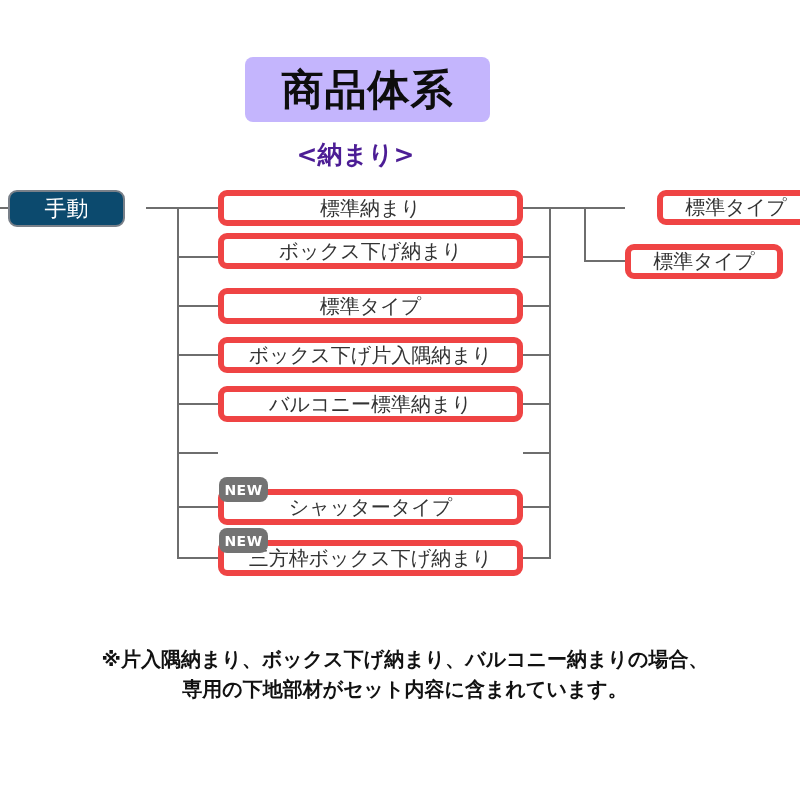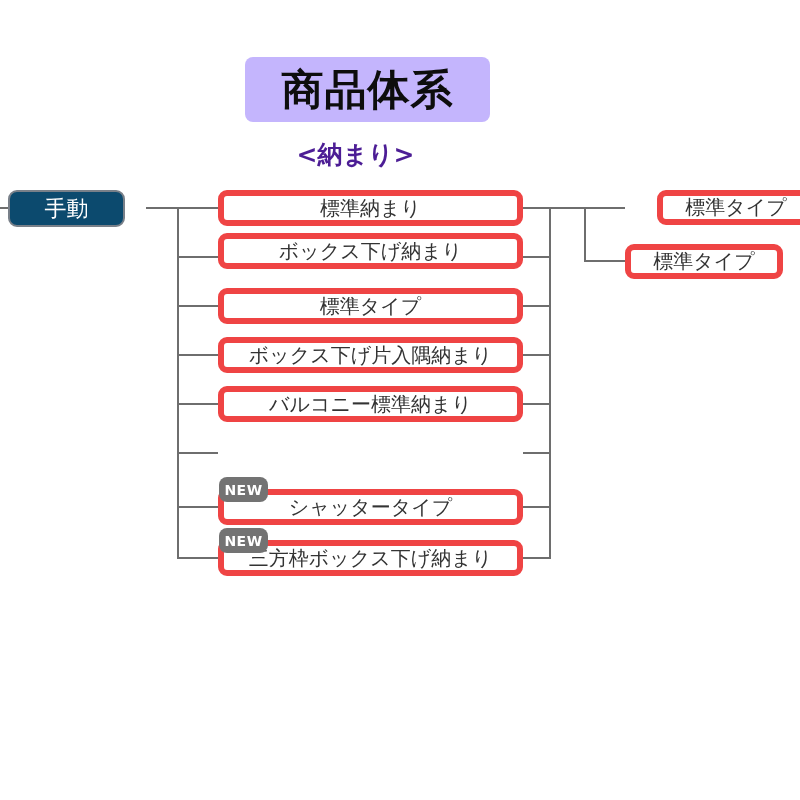--- a/index.html
+++ b/index.html
@@ -97,14 +97,18 @@
   <div class="node fit" style="top:337px;">ボックス下げ片入隅納まり</div>
   <div class="node fit" style="top:489px;">シャッタータイプ</div>
   <div class="node fit" style="top:540px;">三方枠ボックス下げ納まり</div>
 
   <div class="new-badge" style="top:477px;">NEW</div>
   <div class="new-badge" style="top:528px;">NEW</div>
 
   <div class="node shut" style="top:190px;margin-left:32px;">標準タイプ</div>
   <div class="node shut" style="top:244px;">標準タイプ</div>
 
+  <div class="note">
+    <div>※片入隅納まり、ボックス下げ納まり、バルコニー納まりの場合、</div>
+    <div>専用の下地部材がセット内容に含まれています。</div>
+  </div>
 
 </div>
 
 </body></html>

